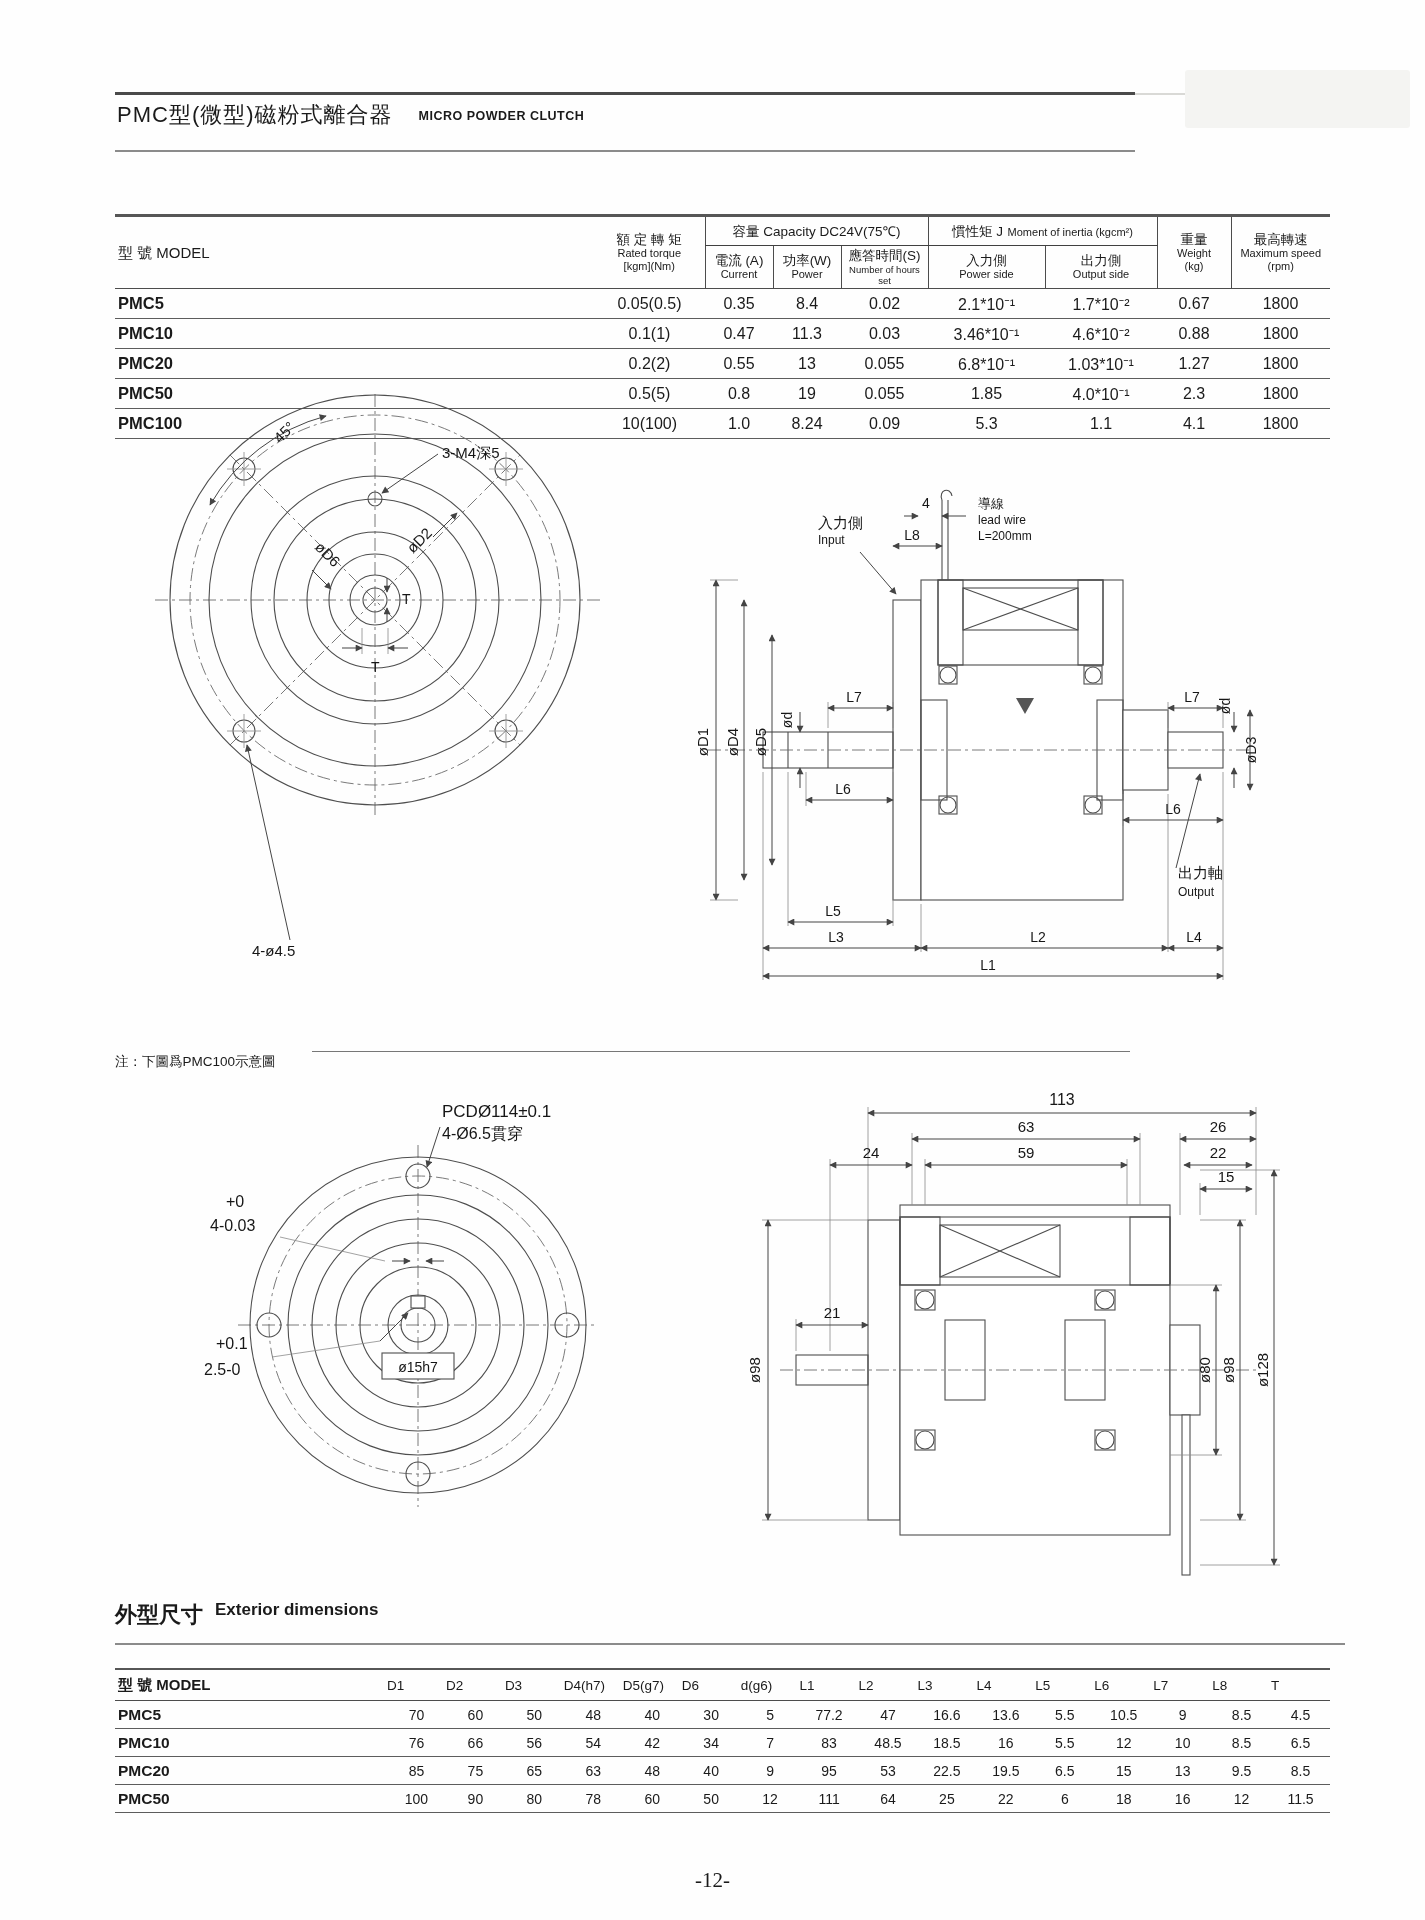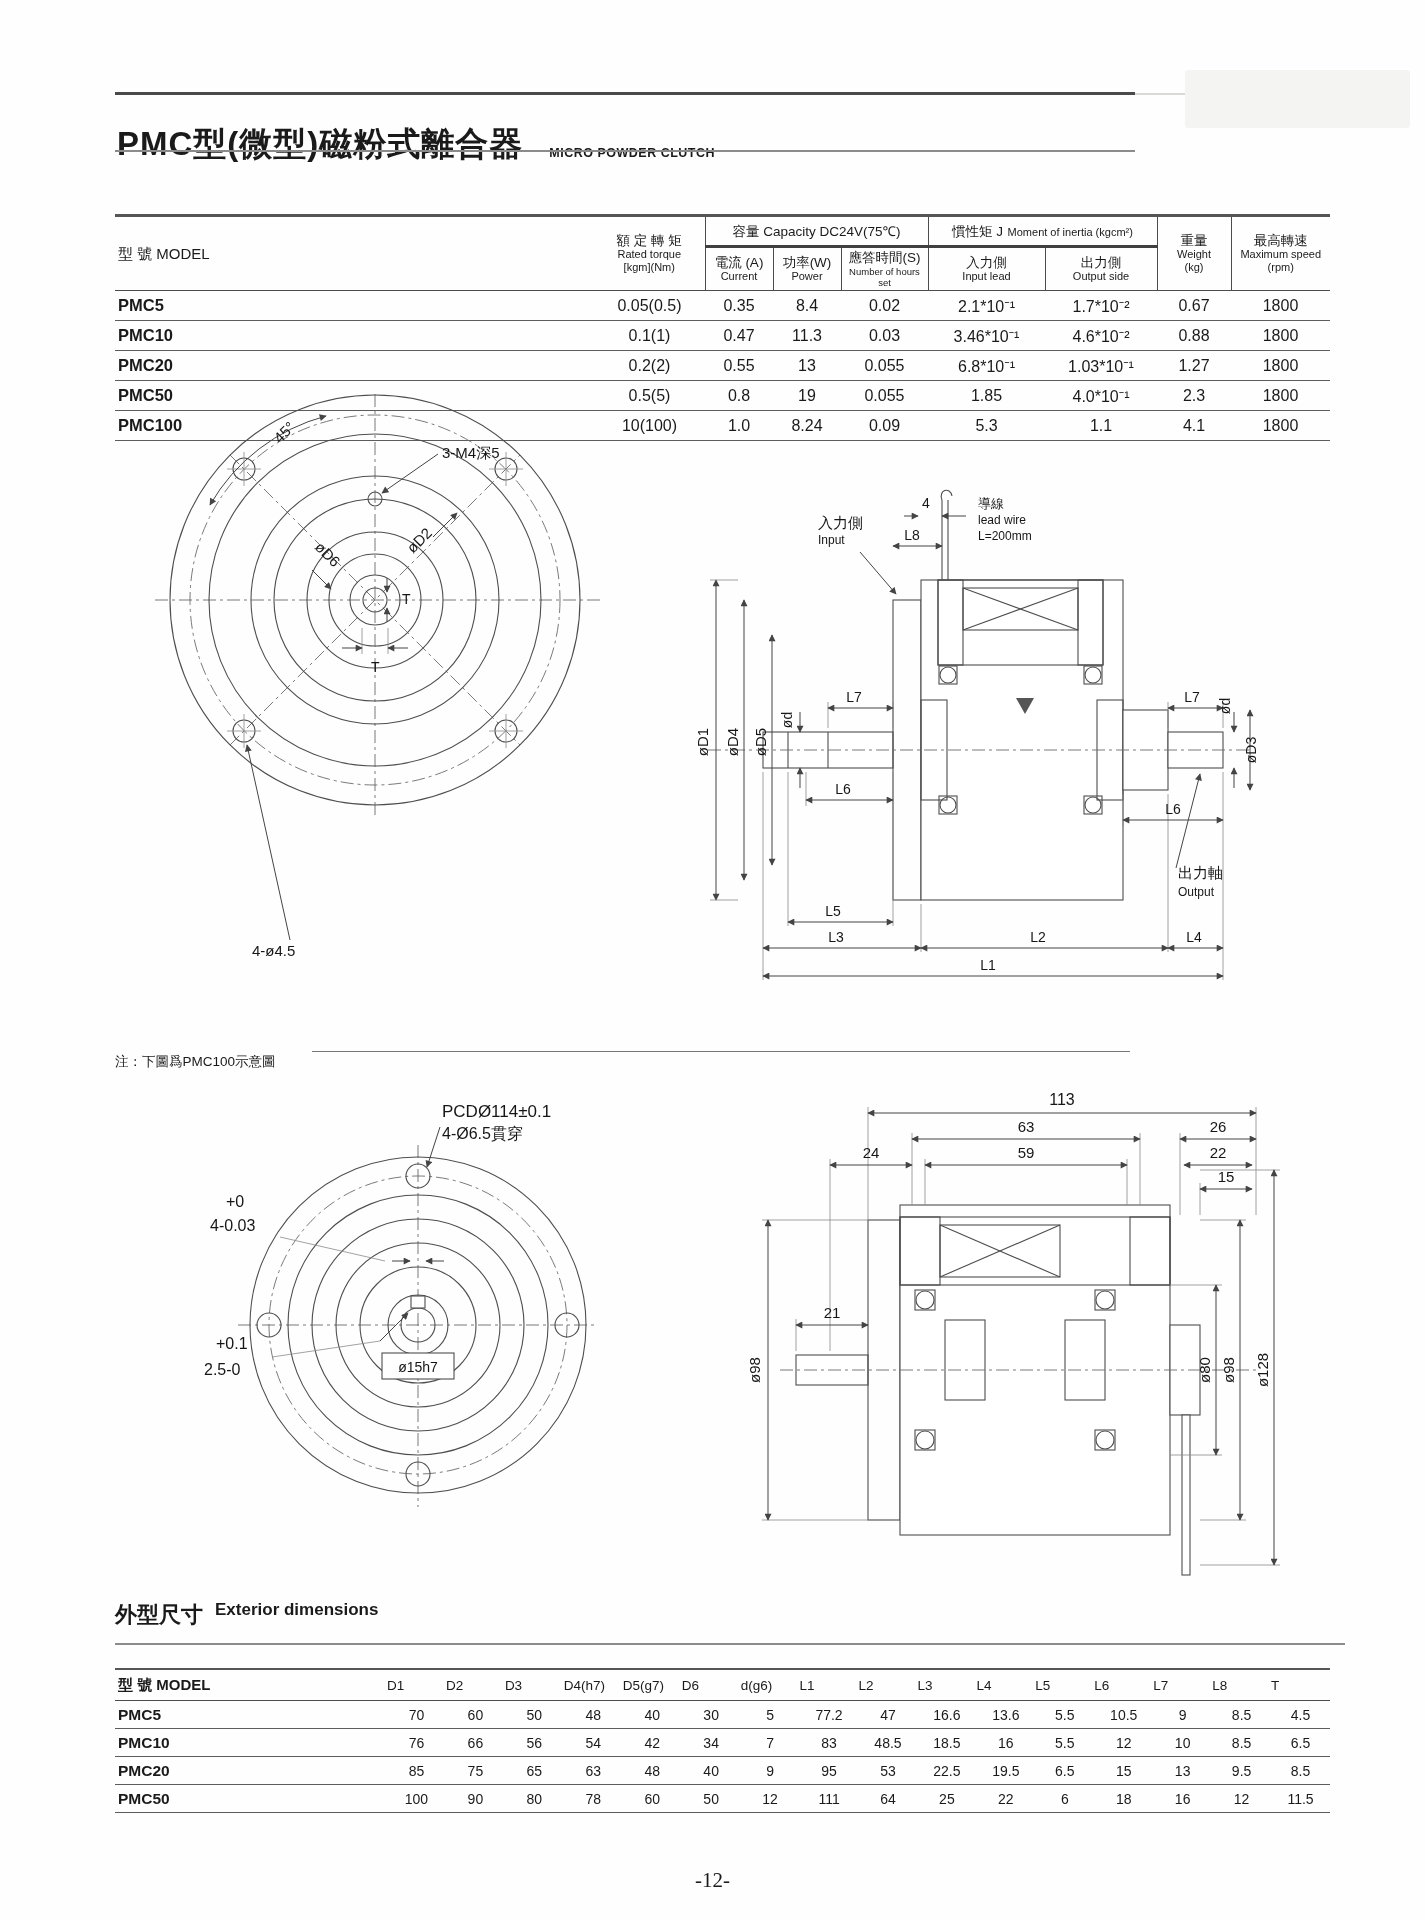--- a/index.html
+++ b/index.html
@@ -2,28 +2,28 @@
 <html><head>
 <meta charset="utf-8">
 <style>
   html,body{margin:0;padding:0;background:#ffffff;}
   .page{position:relative;width:1425px;height:1920px;background:#fefefe;
         font-family:"Liberation Sans",sans-serif;color:#1a1a1a;overflow:hidden;}
   .abs{position:absolute;}
   .hline{position:absolute;background:#4a4a4a;}
   
   .titlebar{display:flex;align-items:flex-end;}
-  .title-zh{font-size:33px;font-weight:bold;letter-spacing:1px;margin-top:22px;}
+  .title-zh{font-size:22px;font-weight:normal;letter-spacing:1px;}
   .title-en{font-size:12.5px;font-weight:bold;margin-left:26px;padding-bottom:7px;letter-spacing:.5px;}
   .artifact{position:absolute;background:#f4f4f2;border-radius:3px;}
   
   table.spec{border-collapse:collapse;table-layout:fixed;width:1215px;border-top:3px solid #565656;}
   .spec th{vertical-align:middle;text-align:center;font-weight:normal;line-height:1.18;padding:0;}
   .spec .bl{border-left:1px solid #4c4c4c;}
-  .spec .grp{border-bottom:3px solid #404040;height:28px;text-align:center;}
+  .spec .grp{border-bottom:1px solid #404040;height:28px;text-align:center;}
   .spec .rb{border-bottom:1px solid #4c4c4c;}
   .spec tr.h2 th{border-bottom:1px solid #4c4c4c;height:42px;}
   .spec td{border-bottom:1px solid #5c5c5c;height:29px;text-align:center;font-size:16px;padding:0;}
   .spec td.model{text-align:left;font-weight:bold;font-size:16.5px;padding-left:3px;}
   .mh{font-size:15px;text-align:left;padding-left:3px;}
   .zh13{font-size:13.5px;}
   .en11{font-size:11px;}
   
   table.dims{border-collapse:collapse;table-layout:fixed;width:1215px;border-top:2px solid #565656;}
   .dims th{border-bottom:1px solid #4c4c4c;height:30px;font-size:13.5px;font-weight:normal;text-align:left;padding:0;}
@@ -107,21 +107,21 @@
         <th class="bl">
           <div class="zh13">功率(W)</div>
           <div class="en11">Power</div>
         </th>
         <th class="bl">
           <div class="zh13">應答時間(S)</div>
           <div class="en11" style="font-size:9.5px">Number of hours set</div>
         </th>
         <th class="bl">
           <div class="zh13">入力側</div>
-          <div class="en11">Input lead</div>
+          <div class="en11">Power side</div>
         </th>
         <th class="bl">
           <div class="zh13">出力側</div>
           <div class="en11">Output side</div>
         </th>
       </tr>
       </tbody>
         <tbody>
         <tr>
           <td class="model">PMC5</td>

